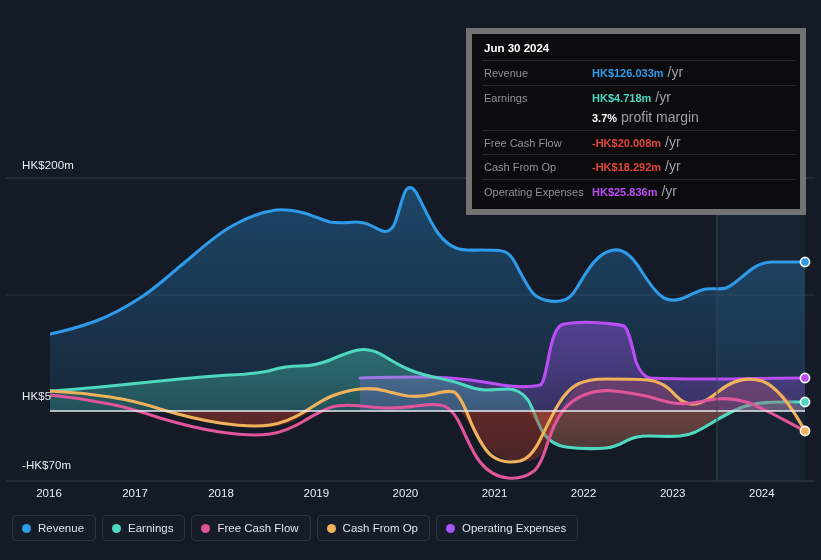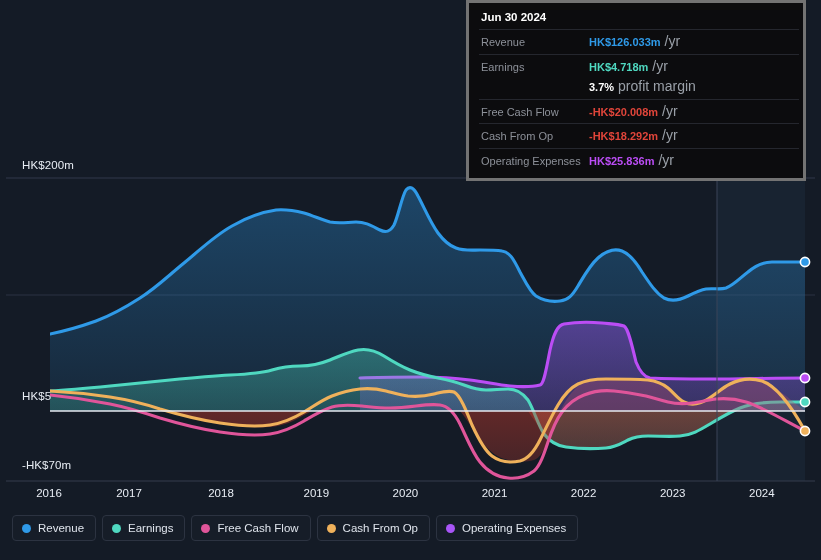--- a/index.html
+++ b/index.html
@@ -41,24 +41,24 @@
     top: 487px;
     font-size: 11.5px;
     color: #e8edf4;
     transform: translateX(-50%);
     white-space: nowrap;
   }
 
   
   #tooltip {
     position: absolute;
-    left: 466px; top: 0;
+    left: 466px; top: 28px;
     width: 340px;
     background: #0c0c0e;
-    border: 3px solid #737373;
+    border: 6px solid #737373;
     padding: 7px 4px 6px 10px;
     font-size: 11px;
   }
   #tooltip .tt-date {
     color: #ffffff;
     font-weight: bold;
     font-size: 11.5px;
     padding: 1px 0 6px 2px;
   }
   .tt-row {
@@ -259,21 +259,21 @@
     <circle cx="805" cy="402" r="4.6" fill="#4fd8c0" stroke="#ffffff" stroke-width="1.6"></circle>
     <circle cx="805" cy="431" r="4.6" fill="#efb15b" stroke="#ffffff" stroke-width="1.6"></circle>
   </svg>
 
   <div class="axis-label" id="y-label-top">HK$200m</div>
   <div class="axis-label" id="y-label-zero">HK$5</div>
   <div class="axis-label" id="y-label-neg">-HK$70m</div>
 
   <div id="x-ticks">
       <div class="x-tick" style="left: 49px;">2016</div>
-      <div class="x-tick" style="left: 129px;">2017</div>
+      <div class="x-tick" style="left: 135px;">2017</div>
       <div class="x-tick" style="left: 221px;">2018</div>
       <div class="x-tick" style="left: 316.3px;">2019</div>
       <div class="x-tick" style="left: 405.4px;">2020</div>
       <div class="x-tick" style="left: 494.5px;">2021</div>
       <div class="x-tick" style="left: 583.6px;">2022</div>
       <div class="x-tick" style="left: 672.7px; text-align: right;">2023</div>
       <div class="x-tick" style="left: 761.8px;">2024</div>
     </div>
 </div>
 

